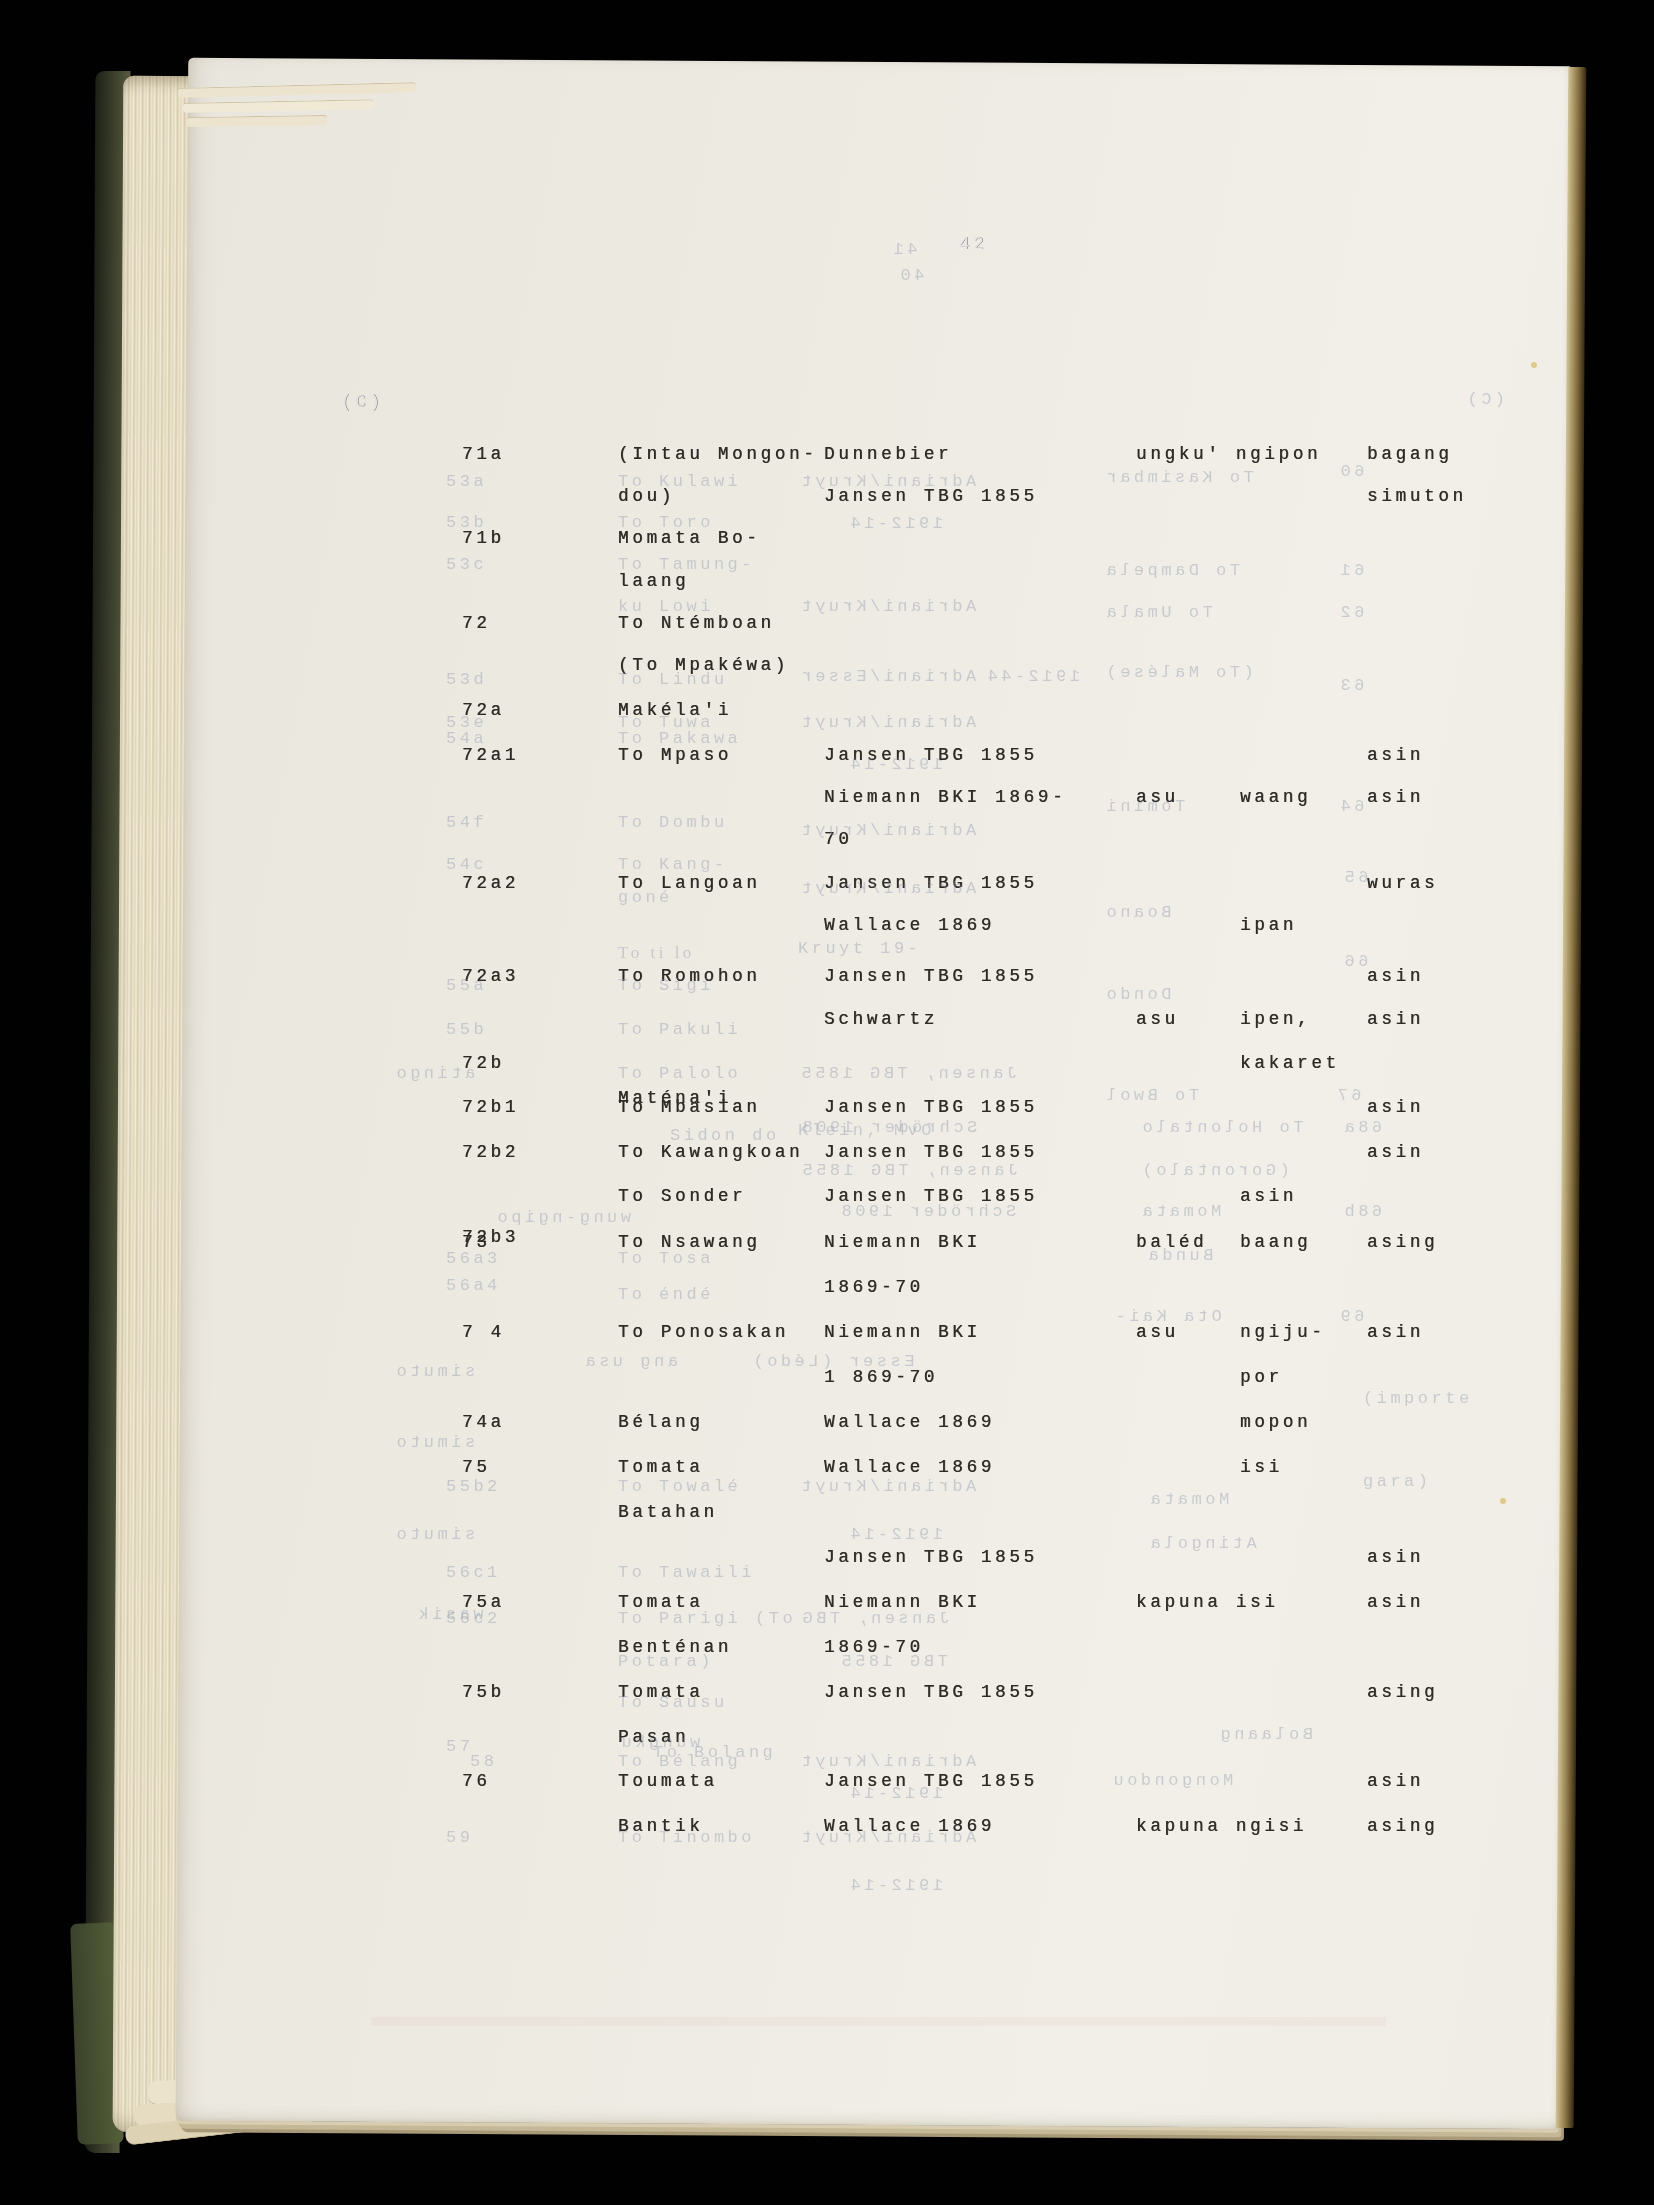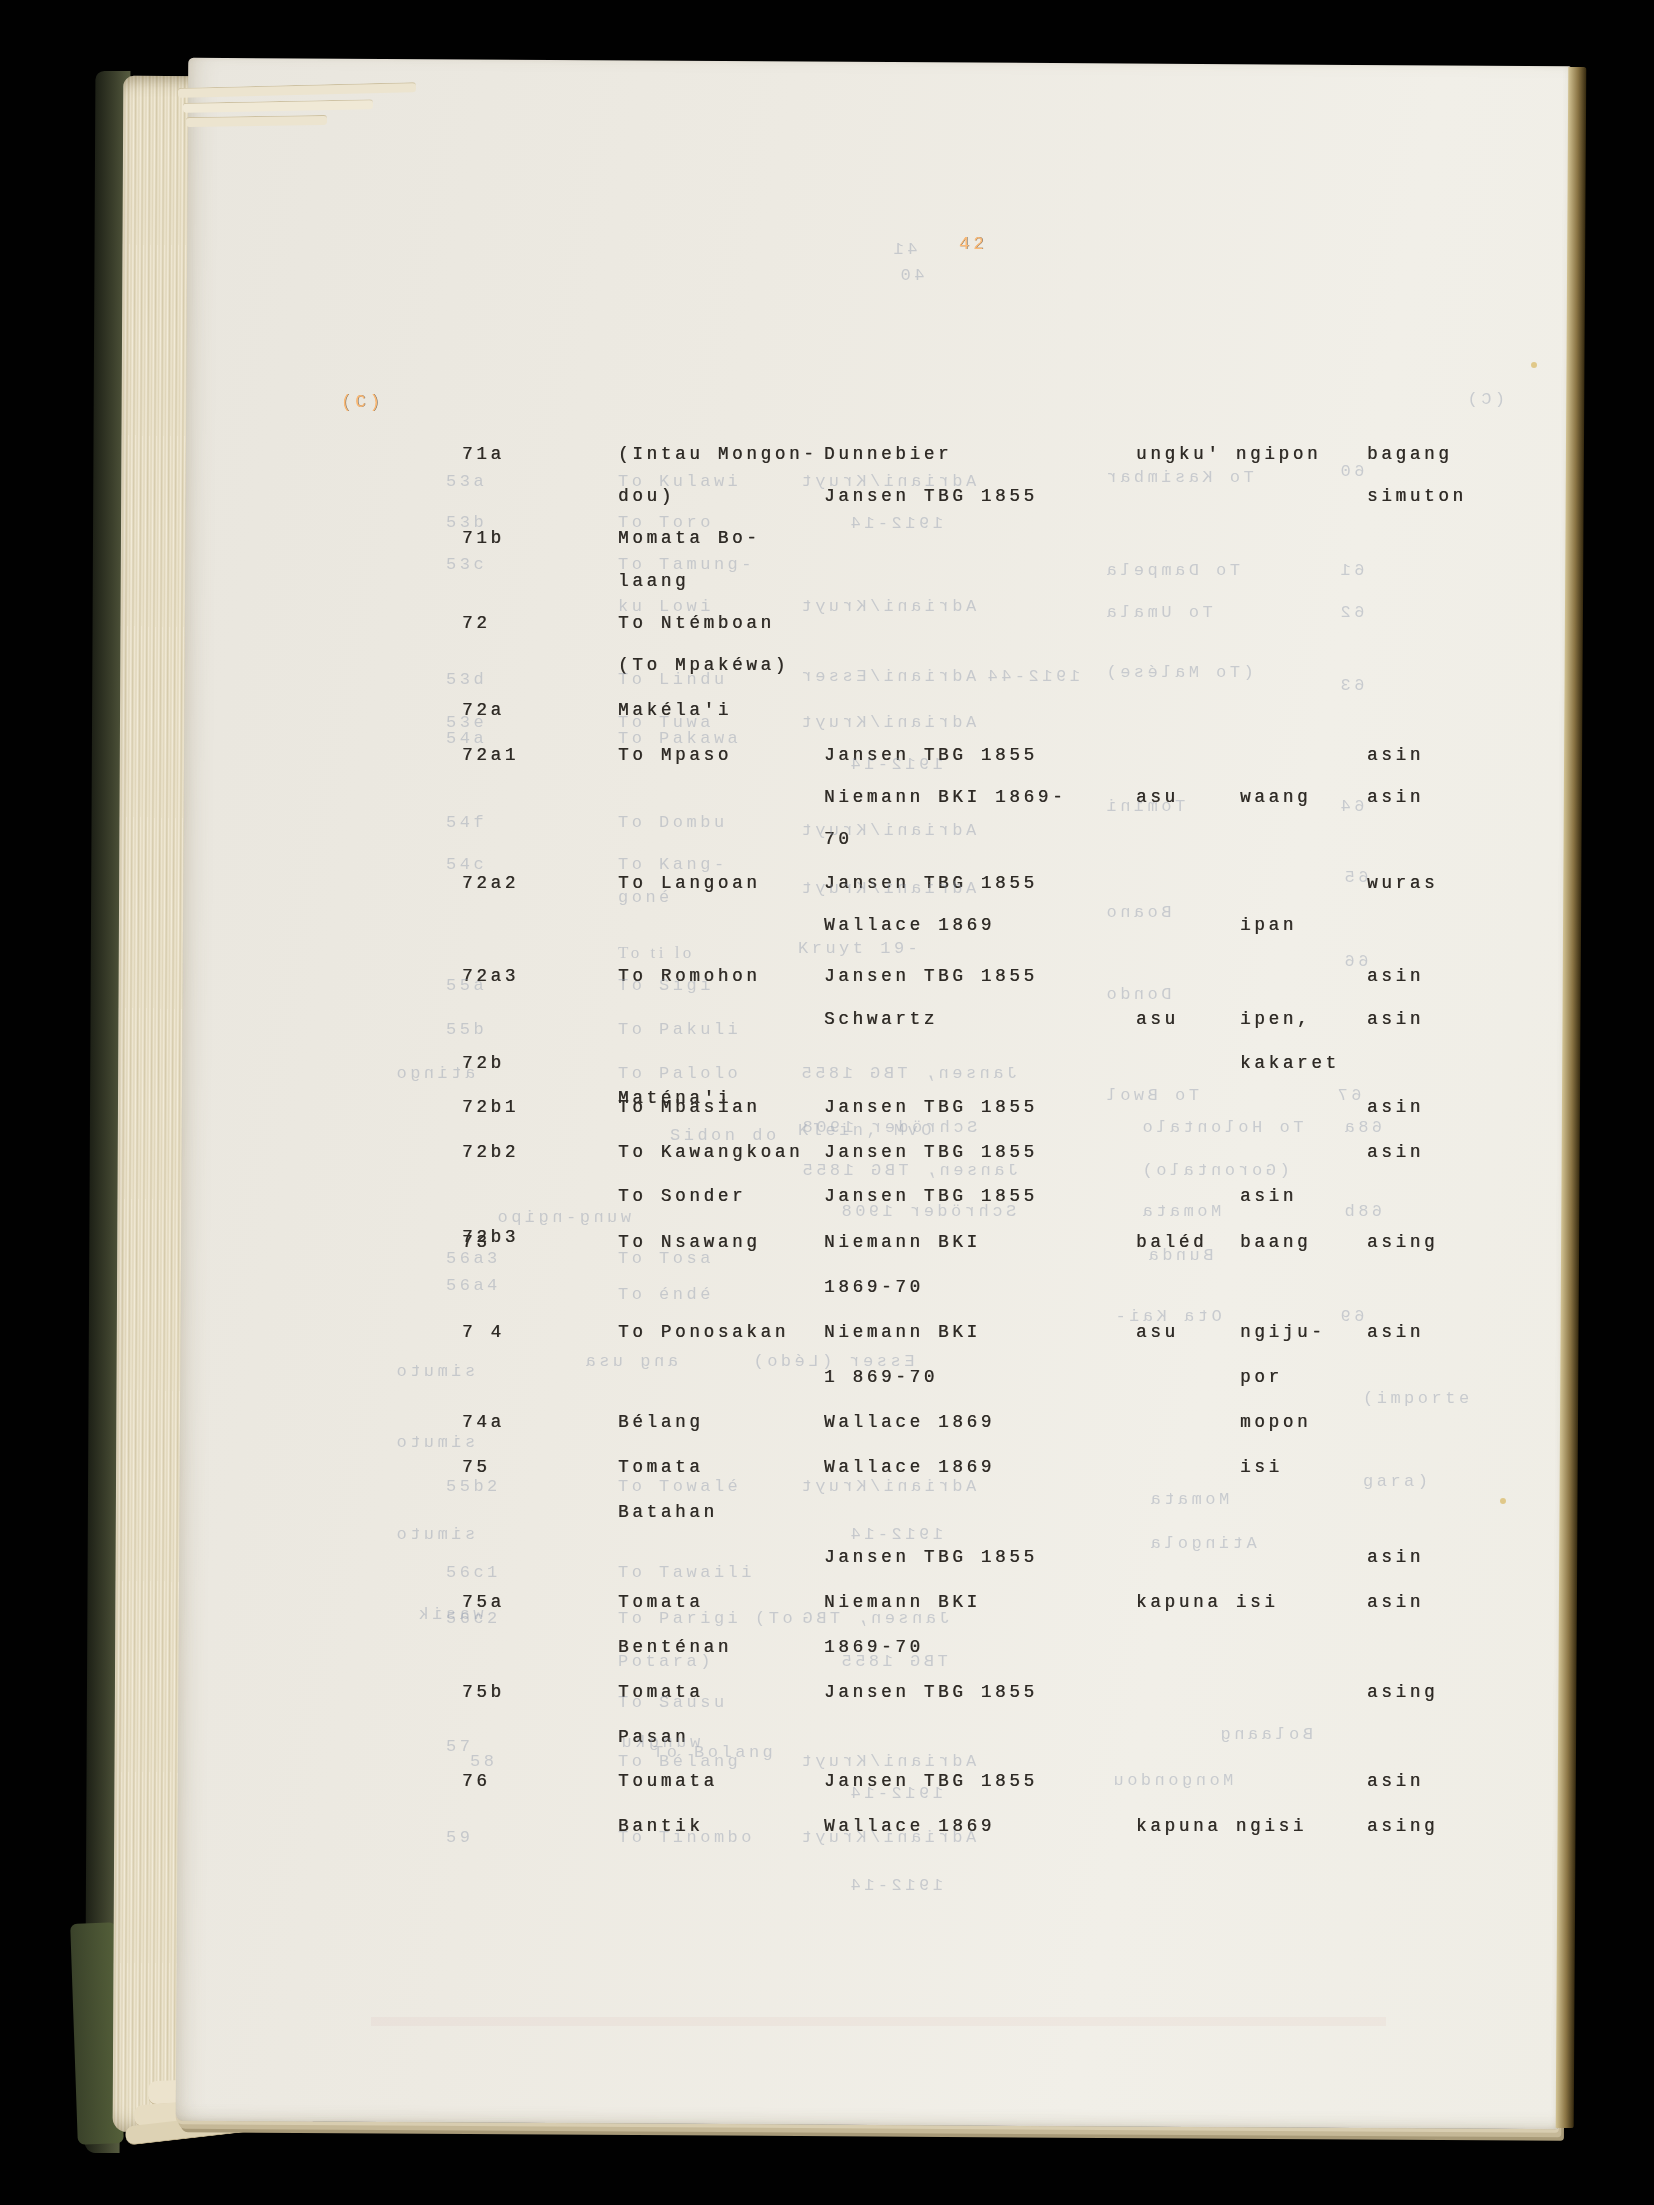--- a/index.html
+++ b/index.html
@@ -32,21 +32,21 @@
         box-shadow:0 3.5px 0 #d8cdb0, 2.6px 8px 0 #c5b897, 5.3px 11.5px 0 #a89a78,
                    inset 17.6px 0 26.5px -16px rgba(120,100,60,.28), inset -3.5px 0 8.8px -5.3px rgba(110,90,50,.35),
                    inset 0 -8.8px 19.4px -12.4px rgba(110,95,55,.3);}
   .right-edge{position:absolute;left:1562px;top:67px;width:17.6px;height:2061px;transform:rotate(.35deg);
         background:linear-gradient(90deg,#d3c495,#8a7444 55%,#35290f);border-radius:0 2.6px 2.6px 0;}
   .blush{position:absolute;left:371px;top:2017px;width:1015px;height:8.8px;background:rgba(205,125,125,.07);}
   .speck{position:absolute;width:6.2px;height:6.2px;border-radius:50%;background:rgba(212,170,60,.55);}
   
   .cell{position:absolute;font-size:17.6px;letter-spacing:3.7px;color:#2e2a25;white-space:pre;
         text-shadow:0.4px 0 0 rgba(46,42,37,.75);}
-  .hdr{position:absolute;font-size:17.6px;letter-spacing:3.7px;color:#fdba74;white-space:pre;
+  .hdr{position:absolute;font-size:17.6px;letter-spacing:3.7px;color:#e5e5e5;white-space:pre;
         text-shadow:0.4px 0 0 rgba(46,42,37,.7);}
   
   .ghost{position:absolute;font-size:17px;letter-spacing:3.5px;color:#8d97ab;opacity:.40;white-space:pre;}
   .mir{transform:scaleX(-1);display:inline-block;}
 </style>
 </head>
 <body>
 
 <div id="photo">
   <div class="cover"></div>

